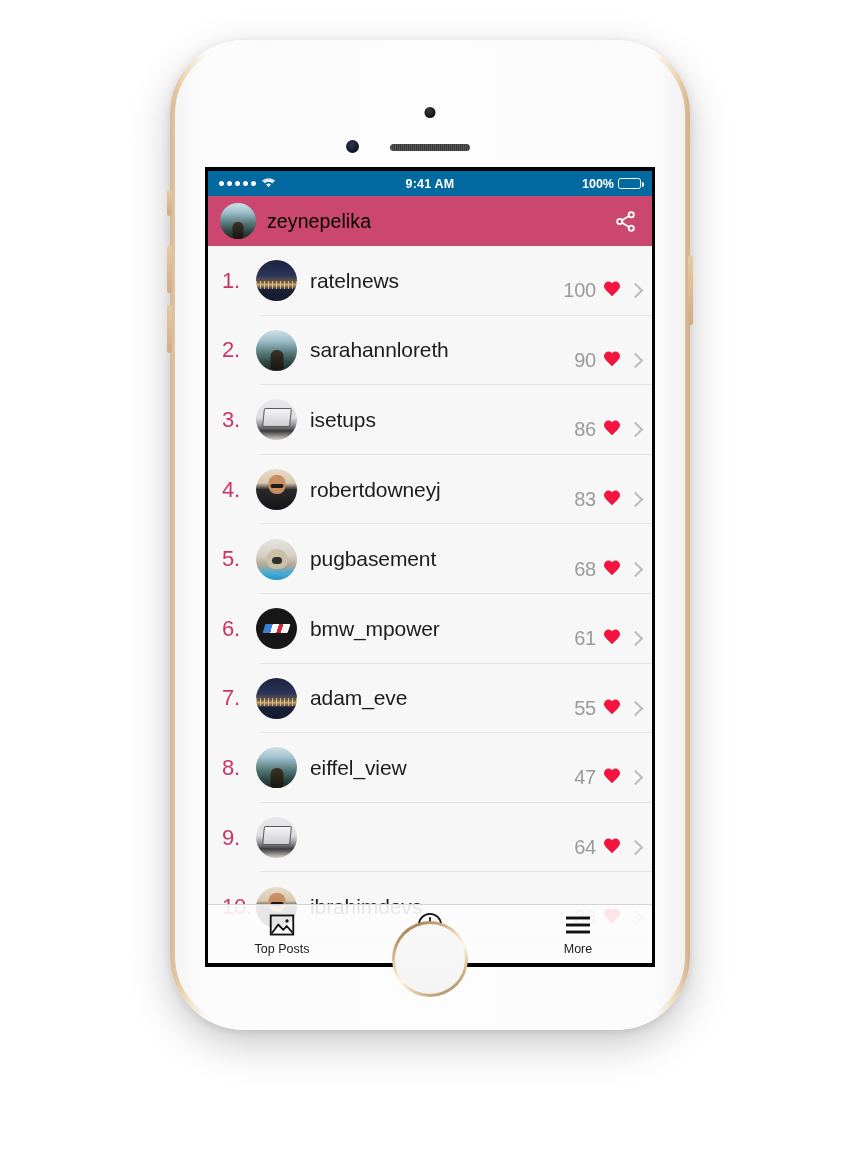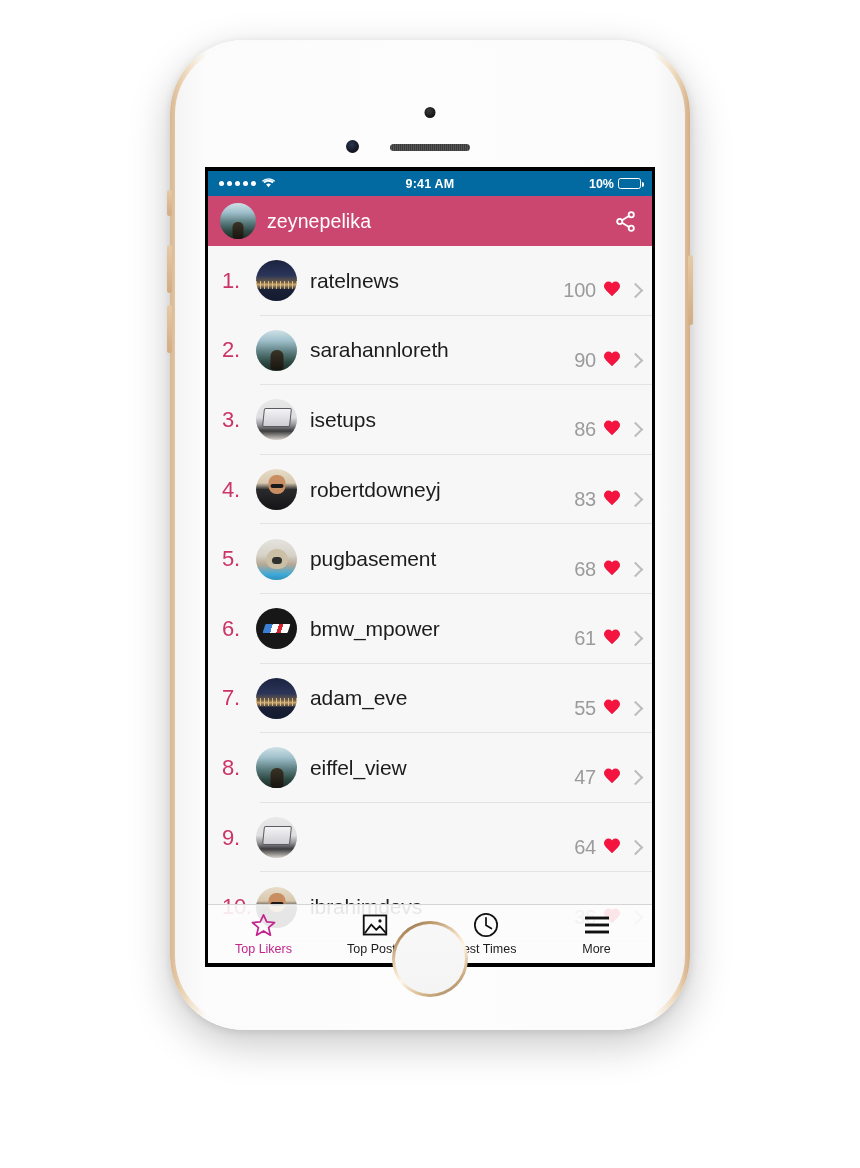--- a/index.html
+++ b/index.html
@@ -119,21 +119,21 @@
     background:
       radial-gradient(circle at 50% 78%, #2a2418 0 13%, rgba(42,36,24,0) 14%),
       linear-gradient(180deg,#cfe0e6 0%,#9fc0cb 26%,#5b7d7f 54%,#2e4a44 78%,#1d2b26 100%);
     position:relative;overflow:hidden;
   }
   #nav-avatar:after{
     content:"";position:absolute;left:50%;top:52%;transform:translateX(-50%);
     width:11px;height:17px;border-radius:5px 5px 3px 3px;
     background:linear-gradient(180deg,#3a3326,#171510);
   }
-  #nav-username{color:#ffffff;font-size:19.5px;letter-spacing:.1px;}
+  #nav-username{color:#000000;font-size:19.5px;letter-spacing:.1px;}
   #share-btn{margin-left:auto;width:30px;height:30px;display:flex;align-items:center;justify-content:center;}
 
   
   #liker-list{
     position:absolute;left:0;right:0;top:75px;bottom:0;
     background:#f7f7f7;
   }
   .row{
     height:69.6px;display:flex;align-items:center;
     padding:0 11px 0 14px;box-sizing:border-box;
@@ -237,21 +237,21 @@
             <span>
               <svg width="15" height="11" viewBox="0 0 16 12">
                 <path d="M8 11.2 5.4 8.3a3.9 3.9 0 0 1 5.2 0Z" fill="#fff"></path>
                 <path d="M8 5.1c-1.7 0-3.2.6-4.4 1.7L2.3 5.3A8.3 8.3 0 0 1 8 3.1c2.2 0 4.2.8 5.7 2.2l-1.3 1.5A6.4 6.4 0 0 0 8 5.1Z" fill="#fff"></path>
                 <path d="M8 1.3c2.8 0 5.3 1 7.2 2.8l-.9 1.1A9.5 9.5 0 0 0 8 2.6 9.5 9.5 0 0 0 1.7 5.2L.8 4.1A10.6 10.6 0 0 1 8 1.3Z" fill="#fff" opacity=".95"></path>
               </svg>
             </span>
           </div>
           <div id="sb-center">9:41 AM</div>
           <div id="sb-right">
-            <span id="batt-pct">10%</span>
+            <span id="batt-pct">100%</span>
             <span id="battery"><span id="batt-fill"></span></span>
           </div>
         </div>
 
         <div id="nav-header">
           <div id="nav-avatar"></div>
           <div id="nav-username">zeynepelika</div>
           <div id="share-btn">
             <svg width="23" height="23" viewBox="0 0 24 24" fill="none" stroke="#fff" stroke-width="1.9" stroke-linecap="round">
               <circle cx="18" cy="5" r="2.7"></circle>
@@ -359,28 +359,20 @@
               <div class="uname">ibrahimdevs</div>
               <div class="right">
                 <span class="count">36</span>
                 <span class="heart"></span>
                 <span class="chev"></span>
               </div>
             </div>
           </div>
 
         <div id="tab-bar">
-          <div class="tab active">
-            <span class="tab-ico">
-              <svg width="27" height="26" viewBox="0 0 24 24" fill="none" stroke="#c2268c" stroke-width="1.6" stroke-linejoin="round">
-                <polygon points="12,2.6 15,9.2 22.2,9.7 16.7,14.4 18.4,21.4 12,17.5 5.6,21.4 7.3,14.4 1.8,9.7 9,9.2"></polygon>
-              </svg>
-            </span>
-            <span class="tab-label">Top Likers</span>
-          </div>
           <div class="tab">
             <span class="tab-ico">
               <svg width="26" height="24" viewBox="0 0 24 22" fill="none" stroke="#111" stroke-width="1.7">
                 <rect x="1.6" y="2.2" width="20.8" height="17.6"></rect>
                 <circle cx="16.6" cy="7.2" r="1.5" fill="#111" stroke="none"></circle>
                 <polyline points="2.6,18.6 8.6,10.6 13.2,15.4 16.4,12 22.2,18.6" stroke-linejoin="round"></polyline>
               </svg>
             </span>
             <span class="tab-label">Top Posts</span>
           </div>

